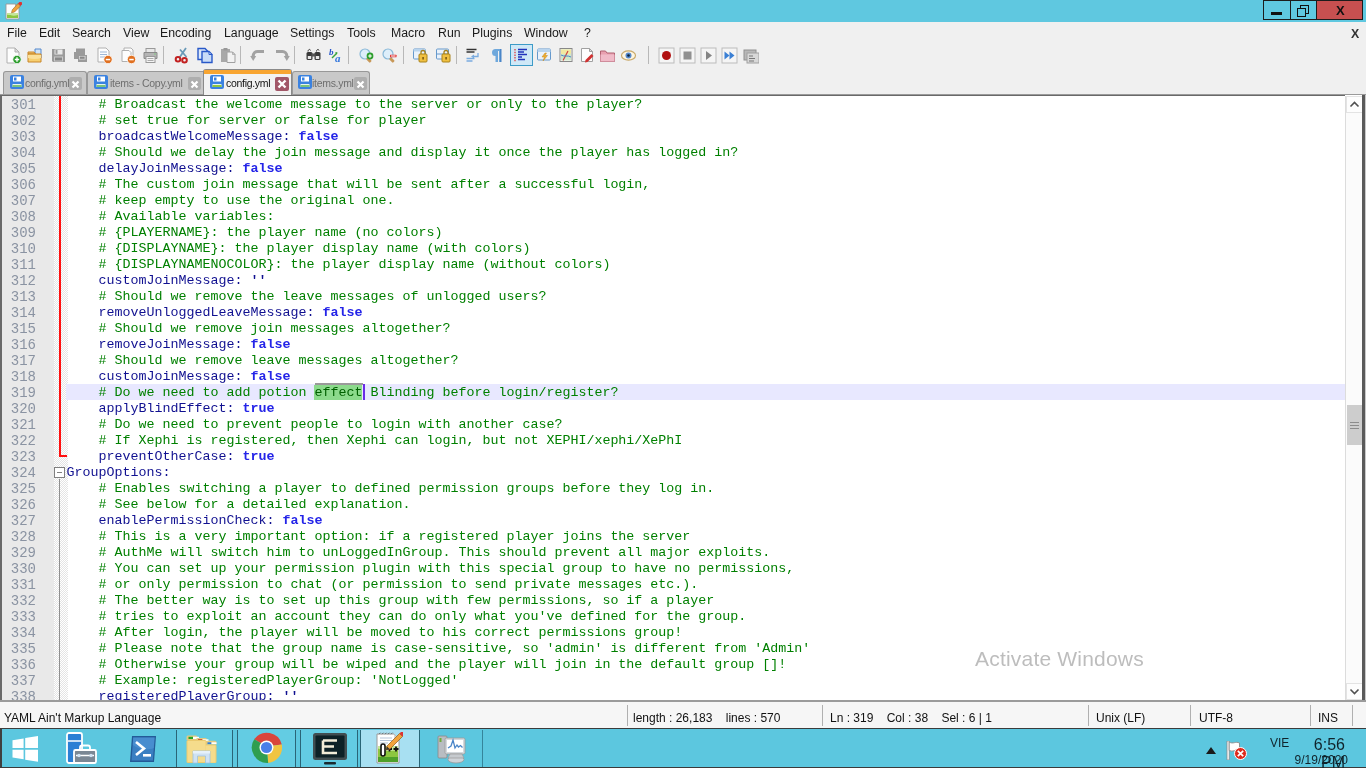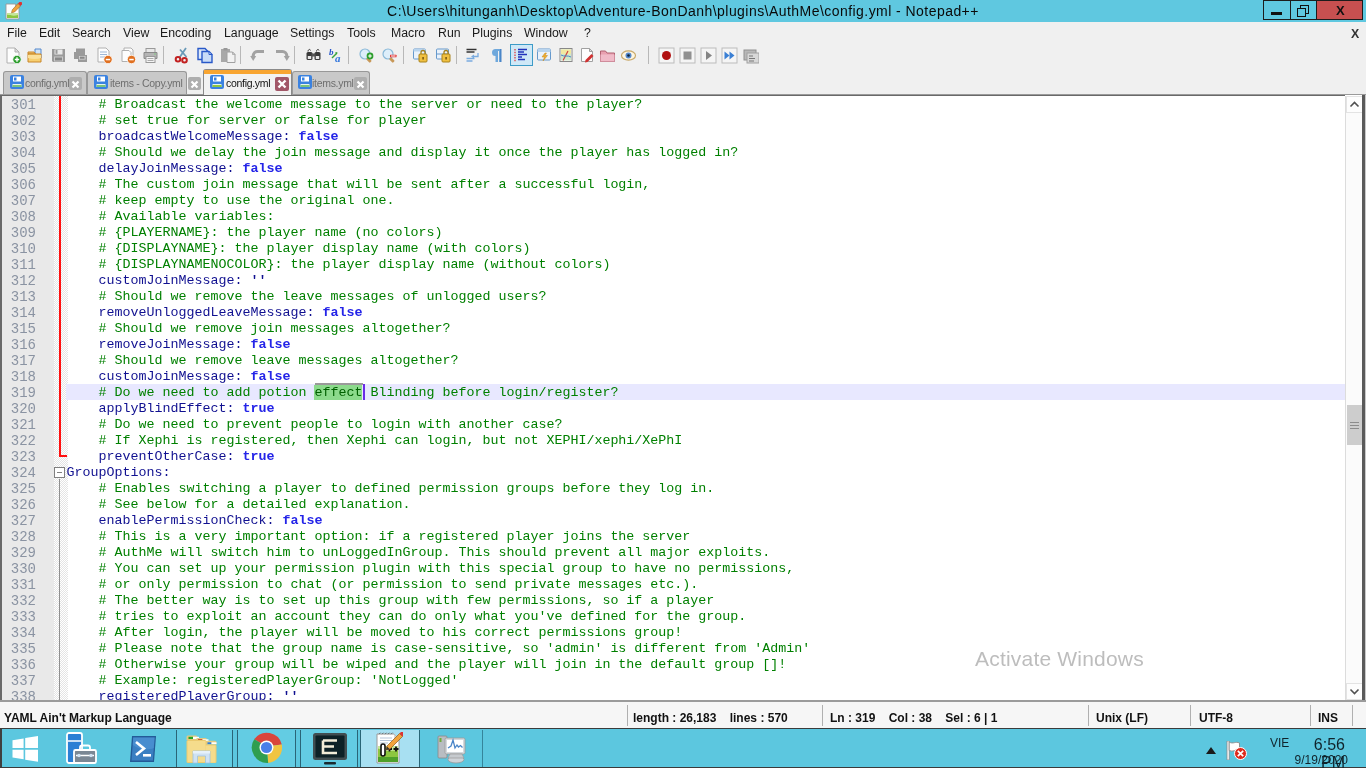--- a/index.html
+++ b/index.html
@@ -51,41 +51,40 @@
 #grayline { position:absolute; top:383px; left:57px; width:1px; height:222px; background:#909090; }
 #watermark1 { position:absolute; top:551px; left:973px; font-size:21px; letter-spacing:0.2px; color:#bdbdbd; }
 #watermark2 { position:absolute; top:579px; left:973px; font-size:14.5px; letter-spacing:0.1px; color:#c2c2c2; }
 
 
 #vscroll { position:absolute; top:96px; left:1345px; width:17px; height:604px; background:#fbfbfb; border-left:1px solid #dcdcdc; }
 .sarrow { position:absolute; left:0; width:17px; height:17px; background:#fdfdfd; border:1px solid #e3e3e3; }
 #sthumb { position:absolute; top:309px; left:1px; width:15px; height:40px; background:#cdcdcd; }
 
 
-#statusbar { position:absolute; top:700px; left:0; width:1366px; height:38px; background:#f6f6f6; border-top:2px solid #9b9b9b;font-weight:bold; }
+#statusbar { position:absolute; top:700px; left:0; width:1366px; height:38px; background:#f6f6f6; border-top:2px solid #9b9b9b; }
 .st { position:absolute; top:9px; font-size:12px; color:#111; }
 .stsep { position:absolute; top:3px; width:1px; height:21px; background:#b0b0b0; }
 
 
 #taskbar { position:absolute; top:728px; left:0; width:1366px; height:40px; background:#5cc7df; border-top:1px solid #3c3c3c; }
 .tbtn { position:absolute; top:1px; height:37px; border-left:1px solid #2a6577; border-right:1px solid #2a6577; background:#63cce3; }
 </style>
 </head>
 <body>
 <div id="root">
   <div id="titlebar">
     <svg class="abs" style="left:5px;top:2px" width="17" height="18" viewBox="0 0 17 18">
       <path d="M1 2 h9.5 l3.5 3.5 v11.5 h-13 Z" fill="#fdfdfd" stroke="#999" stroke-width="0.9"></path>
       <path d="M10.5 2 l3.5 3.5 h-3.5 Z" fill="#e2e2e2" stroke="#999" stroke-width="0.7"></path>
       <path d="M2 11.5 h11 v4.5 h-11 Z" fill="#8dc63f"></path>
       <path d="M2 11.5 h11 v1.5 c-4 1.2 -7 0.5 -11 -0.3 Z" fill="#c6e79a"></path>
       <path d="M13 1.5 l2.5 2.5 L9.5 10 l-3 0.8 0.8-3 Z" fill="#f2a33c" stroke="#9a6a20" stroke-width="0.6"></path>
       <path d="M13 1.5 l2.5 2.5 1.2-1.2 a1.76 1.76 0 0 0 -2.5-2.5 Z" fill="#d33"></path>
     </svg>
-    <div id="title">C:\Users\hitunganh\Desktop\Adventure-BonDanh\plugins\AuthMe\config.yml - Notepad++</div>
   </div>
   <div id="btnmin" class="winbtn">
       <div class="abs" style="left:7px;top:11px;width:11px;height:3px;background:#111;"></div>
     </div>
   <div id="btnmax" class="winbtn">
     <div class="abs" style="left:9px;top:4px;width:9px;height:9px;border:1.5px solid #111;background:transparent;"></div>
     <div class="abs" style="left:6px;top:7px;width:9px;height:9px;border:1.5px solid #111;background:#5fc8e0;"></div>
   </div>
   <div id="btncls" class="winbtn">
       <div class="abs" style="left:19px;top:2px;font-size:13px;font-weight:bold;color:#111;">X</div>
@@ -299,21 +298,21 @@
           <rect x="3" y="1.5" width="8" height="5" fill="#fff"></rect>
           <rect x="4" y="2.5" width="2.5" height="3" fill="#3b82e0"></rect>
           <rect x="2.5" y="9" width="9" height="3" fill="#e8f5e8"></rect>
           <rect x="2.5" y="10" width="9" height="2" fill="#7cc47c"></rect>
         </svg>
       <span class="tabtxt" style="left:21px">config.yml</span>
       <div class="abs" style="left:65px;top:5px;width:13px;height:13px;background:#aeaeae;border-radius:2px;"><svg width="13" height="13" viewBox="0 0 13 13">
             <path d="M3.5 3.5 L9.5 9.5 M9.5 3.5 L3.5 9.5" stroke="#fff" stroke-width="2.2"></path>
           </svg></div>
     </div>
-    <div class="tab" style="left:87px;width:100px;">
+    <div class="tab" style="left:87px;width:136px;">
       <svg class="abs" style="left:6px;top:3px" width="14" height="14" viewBox="0 0 14 14">
           <rect x="0" y="0" width="14" height="14" rx="2" fill="#3b82e0"></rect>
           <rect x="3" y="1.5" width="8" height="5" fill="#fff"></rect>
           <rect x="4" y="2.5" width="2.5" height="3" fill="#3b82e0"></rect>
           <rect x="2.5" y="9" width="9" height="3" fill="#e8f5e8"></rect>
           <rect x="2.5" y="10" width="9" height="2" fill="#7cc47c"></rect>
         </svg>
       <span class="tabtxt" style="left:22px">items - Copy.yml</span>
       <div class="abs" style="left:100px;top:5px;width:13px;height:13px;background:#aeaeae;border-radius:2px;"><svg width="13" height="13" viewBox="0 0 13 13">
             <path d="M3.5 3.5 L9.5 9.5 M9.5 3.5 L3.5 9.5" stroke="#fff" stroke-width="2.2"></path>
@@ -384,21 +383,21 @@
 330
 331
 332
 333
 334
 335
 336
 337
 338</div>
     <div id="curline"></div>
-    <div id="code"><span class="c">    # Broadcast the welcome message to the server or need to the player?</span>
+    <div id="code"><span class="c">    # Broadcast the welcome message to the server or only to the player?</span>
 <span class="c">    # set true for server or false for player</span>
     <span class="k">broadcastWelcomeMessage:</span> <span class="v">false</span>
 <span class="c">    # Should we delay the join message and display it once the player has logged in?</span>
     <span class="k">delayJoinMessage:</span> <span class="v">false</span>
 <span class="c">    # The custom join message that will be sent after a successful login,</span>
 <span class="c">    # keep empty to use the original one.</span>
 <span class="c">    # Available variables:</span>
 <span class="c">    # {PLAYERNAME}: the player name (no colors)</span>
 <span class="c">    # {DISPLAYNAME}: the player display name (with colors)</span>
 <span class="c">    # {DISPLAYNAMENOCOLOR}: the player display name (without colors)</span>

